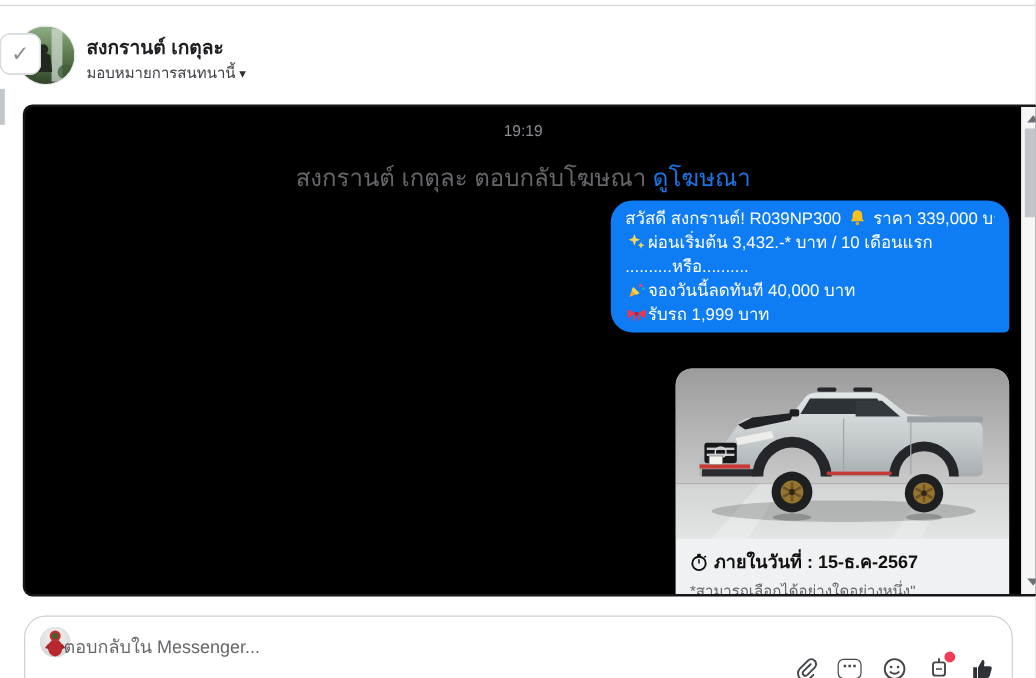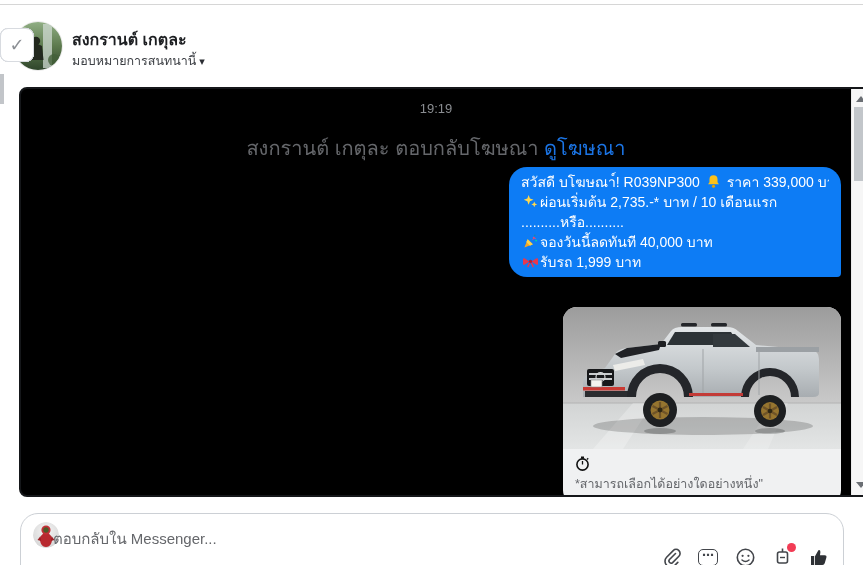--- a/index.html
+++ b/index.html
@@ -133,30 +133,30 @@
     <div class="chat-inner">
 
       <div class="abs ts">19:19</div>
       <div class="abs ctx">
         <span>สงกรานต์ เกตุละ ตอบกลับโฆษณา</span>
         <a>ดูโฆษณา</a>
       </div>
 
       <div class="abs bubble">
         <div class="line">
-          <span>สวัสดี บโฆษณา์!  R039NP300 </span><svg class="emj" viewBox="0 0 16 16">
+          <span>สวัสดี สงกรานต์!  R039NP300 </span><svg class="emj" viewBox="0 0 16 16">
               <path d="M8 1.2 a4.3 4.3 0 0 1 4.3 4.3 v3.2 l1.5 2.3 h-11.6 l1.5 -2.3 v-3.2 a4.3 4.3 0 0 1 4.3 -4.3 z" fill="#fcc21b"></path>
               <circle cx="8" cy="13" r="1.6" fill="#e5a50a"></circle>
             </svg><span> ราคา 339,000 บาท</span>
         </div>
         <div class="line">
           <svg class="emj" viewBox="0 0 16 16">
               <path d="M6 1 l1.4 3.8 L11.2 6.2 7.4 7.6 6 11.4 4.6 7.6 0.8 6.2 4.6 4.8 z" fill="#ffd84d"></path>
               <path d="M12 8 l.9 2.2 2.2 .9 -2.2 .9 -.9 2.2 -.9 -2.2 -2.2 -.9 2.2 -.9 z" fill="#ffd84d"></path>
-            </svg><span>ผ่อนเริ่มต้น 2,735.-* บาท / 10 เดือนแรก</span>
+            </svg><span>ผ่อนเริ่มต้น 3,432.-* บาท / 10 เดือนแรก</span>
         </div>
         <div class="line">
           <span>..........หรือ..........</span>
         </div>
         <div class="line">
           <svg class="emj" viewBox="0 0 16 16">
               <path d="M1.5 14.5 L5 5.5 L10.5 11 z" fill="#f5a623"></path>
               <path d="M5 5.5 L10.5 11 L7.5 12.5 L3.5 8.5 z" fill="#fcd34d"></path>
               <circle cx="11.5" cy="4" r="1.1" fill="#ef476f"></circle>
               <circle cx="14" cy="7" r="1" fill="#06d6a0"></circle>
@@ -240,20 +240,21 @@
           <ellipse cx="207" cy="124" rx="15" ry="3" fill="#1d1f21" opacity="0.25"></ellipse>
         </svg>
         <div class="card-foot">
           <div class="deadline">
             <svg width="15" height="15" viewBox="0 0 15 15">
               <rect x="6" y="0.5" width="3" height="2.2" fill="#111"></rect>
               <circle cx="7.5" cy="8.5" r="5.6" fill="none" stroke="#111" stroke-width="1.6"></circle>
               <line x1="7.5" y1="8.5" x2="7.5" y2="5" stroke="#111" stroke-width="1.3"></line>
               <line x1="12" y1="3.5" x2="13.2" y2="2.3" stroke="#111" stroke-width="1.3"></line>
             </svg>
+            <span>ภายในวันที่ : 15-ธ.ค-2567</span>
           </div>
           <div class="note">*สามารถเลือกได้อย่างใดอย่างหนึ่ง"</div>
         </div>
       </div>
 
       <div class="abs sbar">
         <div class="abs sb-up"></div>
         <div class="abs sb-thumb"></div>
         <div class="abs sb-down"></div>
       </div>

